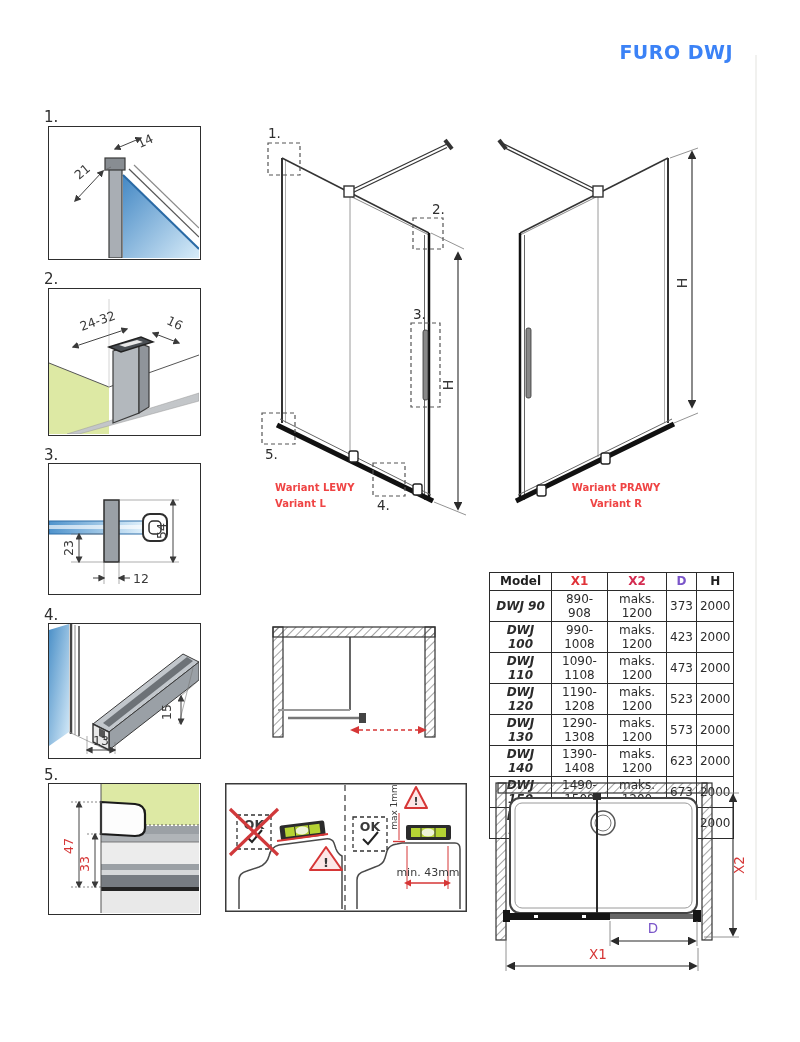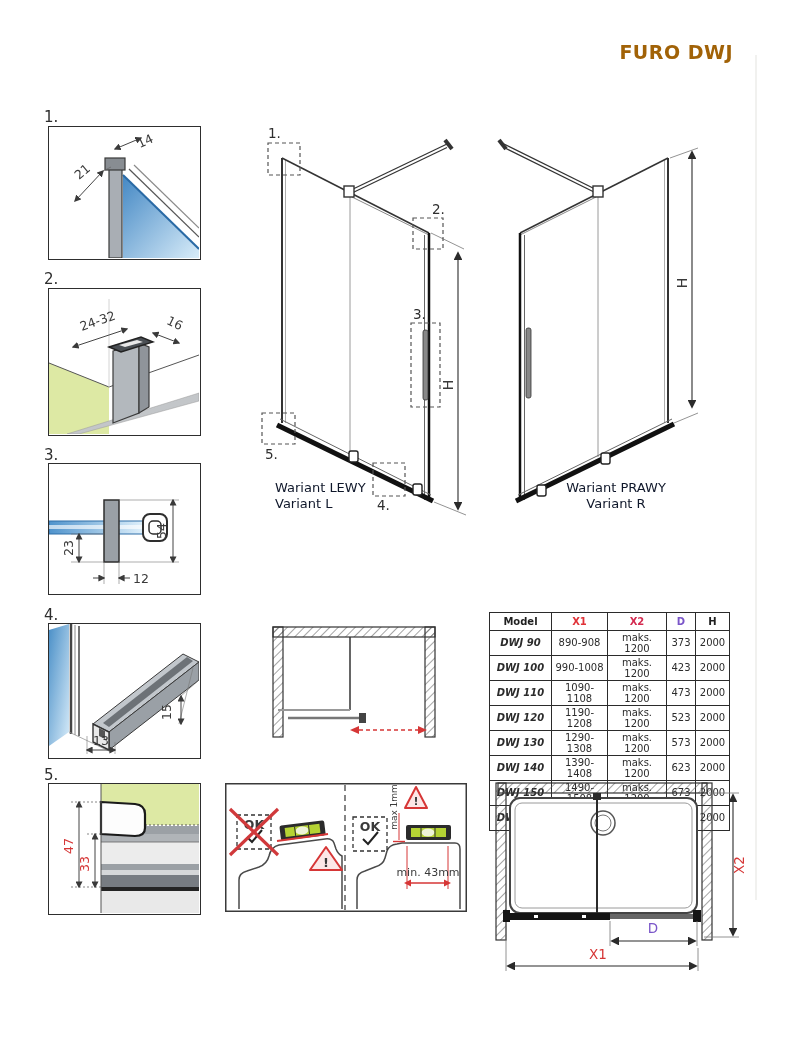--- a/index.html
+++ b/index.html
@@ -4,33 +4,33 @@
 <style>
   * { margin:0; padding:0; box-sizing:border-box; }
   html,body { background:#ffffff; }
   .page {
     position:relative; width:800px; height:1042px; background:#ffffff;
     font-family:"DejaVu Sans","Liberation Sans",sans-serif; color:#2b2b2b; overflow:hidden;
   }
   .abs { position:absolute; }
   .fold { position:absolute; left:755px; top:55px; width:2px; height:845px; background:#f1f1ef; }
   .page-title { position:absolute; left:605px; top:41px; width:128px; text-align:right;
-    font-size:19px; font-weight:bold; letter-spacing:.5px; color:#a16207; }
+    font-size:19px; font-weight:bold; letter-spacing:.5px; color:#3b82f6; }
   .detail-num { position:absolute; font-size:15px; color:#2e2e2e; }
   .detail-box { position:absolute; border:1.5px solid #2e2e2e; background:#fff; }
   .detail-box svg { display:block; }
   svg text { font-family:"DejaVu Sans","Liberation Sans",sans-serif; fill:#3a3a3a; }
   svg text.dim { font-size:12.5px; }
   svg text.red { fill:#d63636; }
   svg text.purple { fill:#7a55c9; }
   svg text.callout { font-size:13.5px; fill:#2e2e2e; }
-  .variant-label { position:absolute; font-size:13px; line-height:15.5px; color:#0f172a; }
+  .variant-label { position:absolute; font-size:10px; line-height:15.5px; color:#ef4444;font-weight:bold; }
   
-  .size-table { position:absolute; left:489px; top:612px; border-collapse:collapse;
-    font-size:10px; color:#2b2b2b; }
+  .size-table { position:absolute; left:489px; top:572px; border-collapse:collapse;
+    font-size:12px; color:#2b2b2b; }
   .size-table th, .size-table td { border:1.8px solid #2b2b2b; text-align:center;
     padding:1px 3px; height:17.6px; background:#fff; }
   .size-table th { font-weight:bold; }
   .size-table td.model { font-weight:bold; font-style:italic; }
   .size-table col.c-model{ width:62px } .size-table col.c-x1{ width:56px }
   .size-table col.c-x2{ width:59px } .size-table col.c-d{ width:29px }
   .size-table col.c-h{ width:34px }
 </style>
 </head>
 <body>

